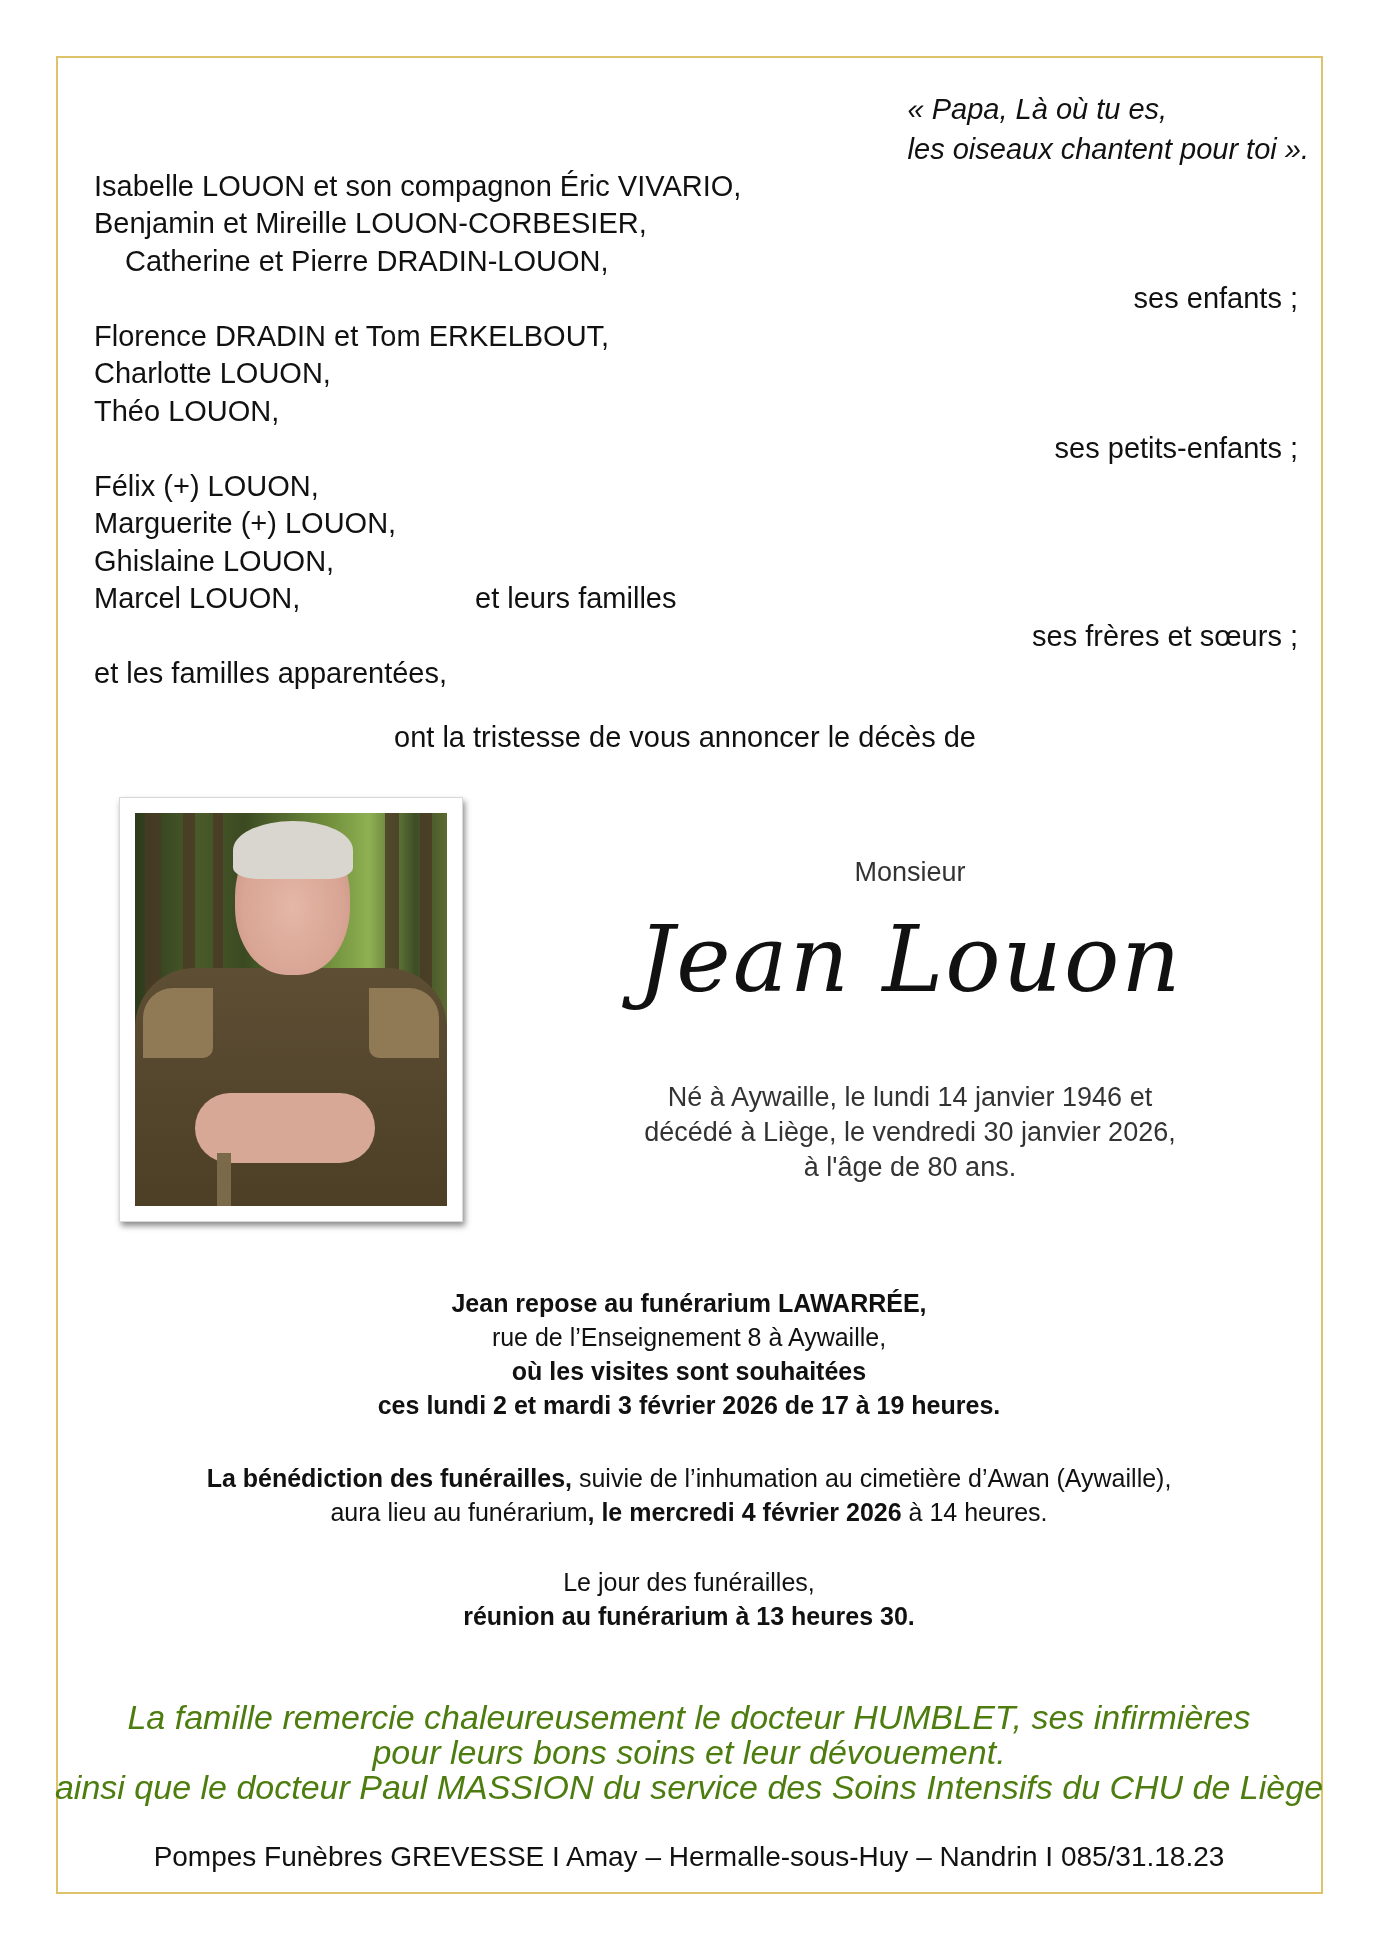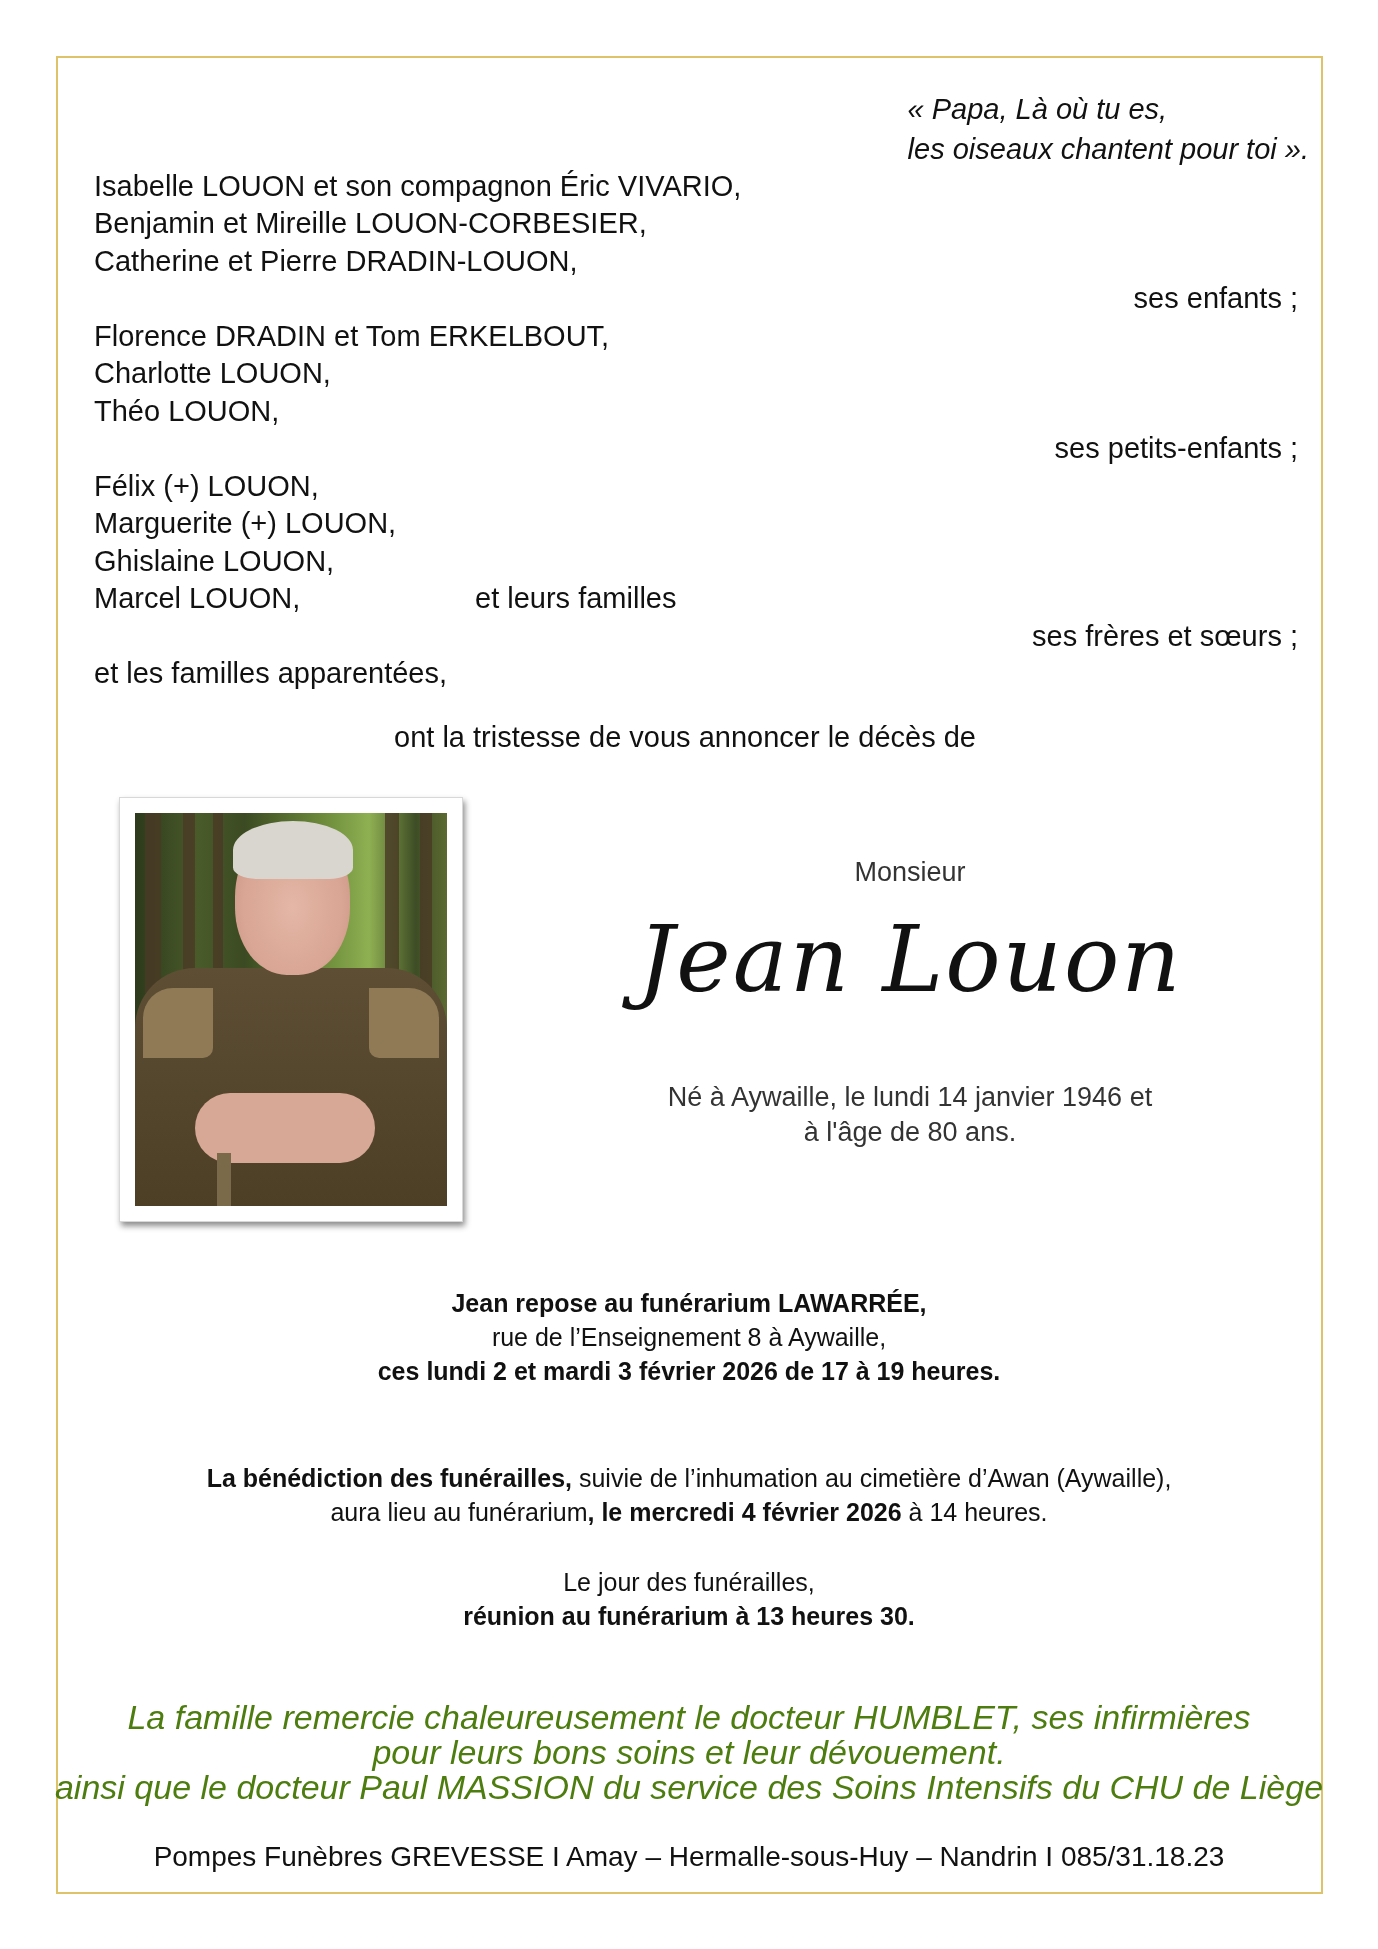--- a/index.html
+++ b/index.html
@@ -67,21 +67,21 @@
 
 <div class="border-frame"></div>
 
 <div class="abs quote">
   <div>« Papa, Là où tu es,</div>
   <div>les oiseaux chantent pour toi ».</div>
 </div>
 
 <div class="abs family-line" style="top:170px;">Isabelle LOUON et son compagnon Éric VIVARIO,</div>
 <div class="abs family-line" style="top:207px;">Benjamin et Mireille LOUON-CORBESIER,</div>
-<div class="abs family-line" style="top:245px;">Catherine et Pierre DRADIN-LOUON,</div>
+<div class="abs family-line" style="top:245px;margin-left:31px;">Catherine et Pierre DRADIN-LOUON,</div>
 <div class="abs role" style="top:282px;margin-left:48px;">ses enfants ;</div>
 
 <div class="abs family-line" style="top:320px;">Florence DRADIN et Tom ERKELBOUT,</div>
 <div class="abs family-line" style="top:357px;">Charlotte LOUON,</div>
 <div class="abs family-line" style="top:395px;">Théo LOUON,</div>
 <div class="abs role" style="top:432px;">ses petits-enfants ;</div>
 
 <div class="abs family-line" style="top:470px;">Félix (+) LOUON,</div>
 <div class="abs family-line" style="top:507px;">Marguerite (+) LOUON,</div>
 <div class="abs family-line" style="top:545px;">Ghislaine LOUON,</div>
@@ -107,26 +107,28 @@
     <div class="hair"></div>
     <div class="hands"></div>
     <div class="cane"></div>
   </div>
 </div>
 
 <div class="abs monsieur">Monsieur</div>
 <div class="abs script-name">Jean Louon</div>
 <div class="abs bio">
   <div>Né à Aywaille, le lundi 14 janvier 1946 et</div>
+  <div>décédé à Liège, le vendredi 30 janvier 2026,</div>
   <div>à l'âge de 80 ans.</div>
 </div>
 
 <div class="abs center-block" style="top:1266px;">
   <div class="b">Jean repose au funérarium LAWARRÉE,</div>
   <div>rue de l’Enseignement 8 à Aywaille,</div>
+  <div class="b">où les visites sont souhaitées</div>
   <div class="b">ces lundi 2 et mardi 3 février 2026 de 17 à 19 heures.</div>
 </div>
 
 <div class="abs center-block" style="top:1441px;">
   <div><span class="b">La bénédiction des funérailles,</span><span> suivie de l’inhumation au cimetière d’Awan (Aywaille),</span></div>
   <div><span>aura lieu au funérarium</span><span class="b">, le mercredi 4 février 2026</span><span> à 14 heures.</span></div>
 </div>
 
 <div class="abs center-block" style="top:1545px;">
   <div>Le jour des funérailles,</div>

